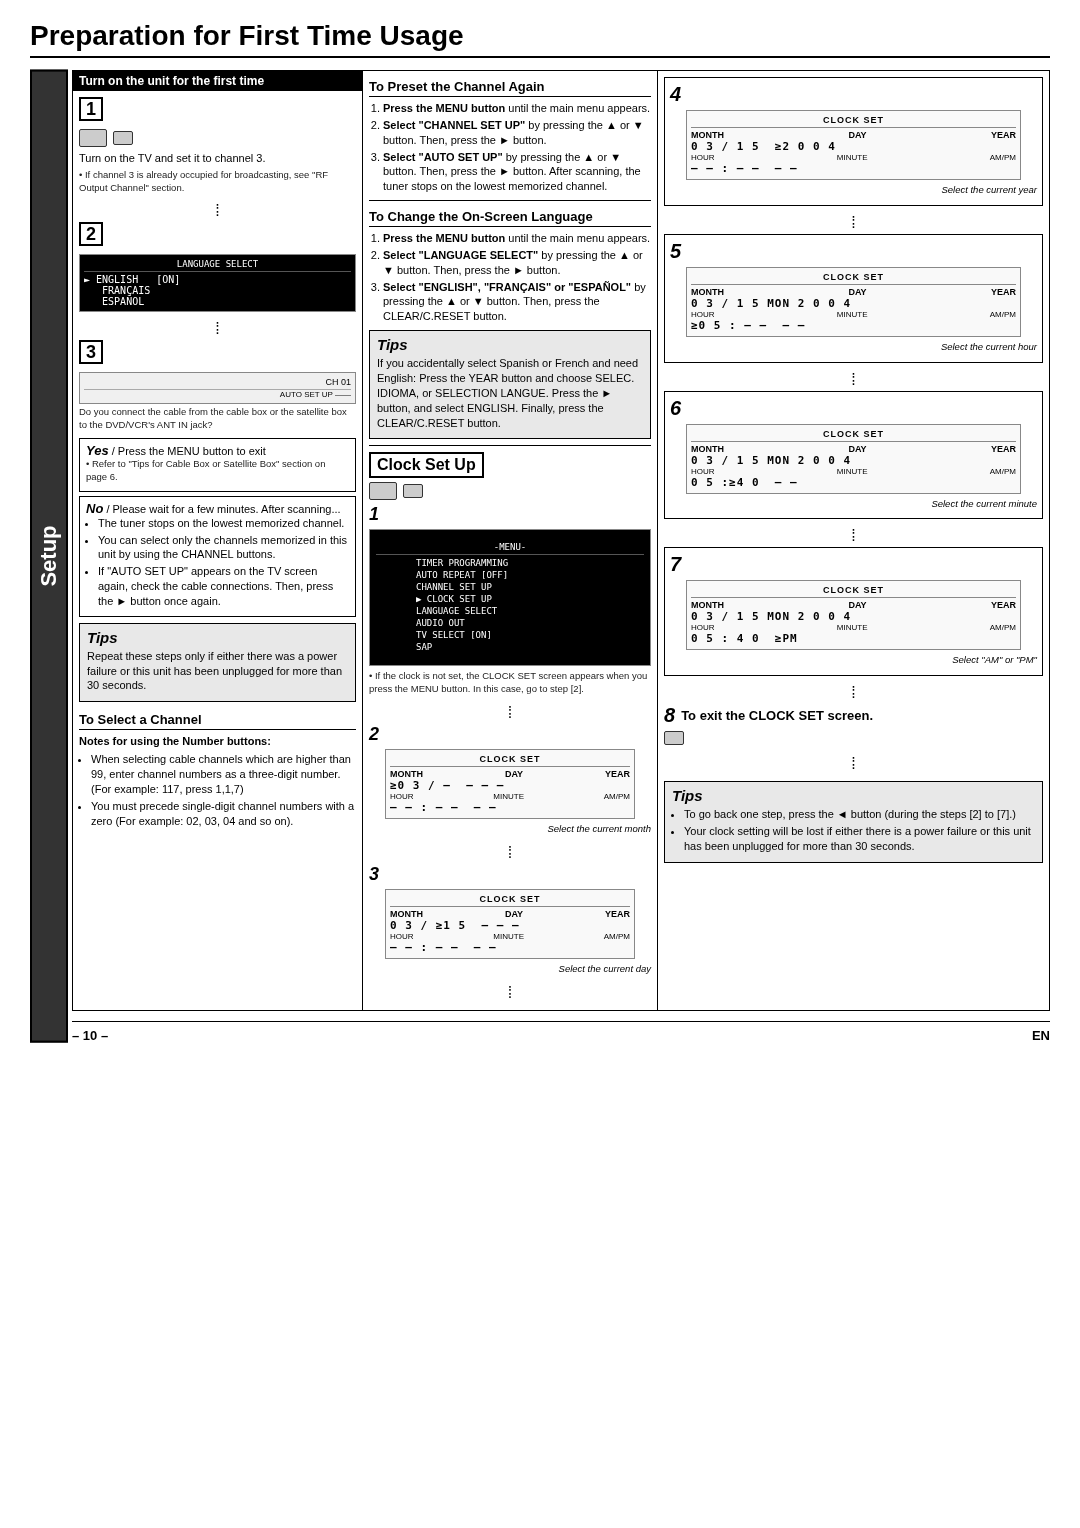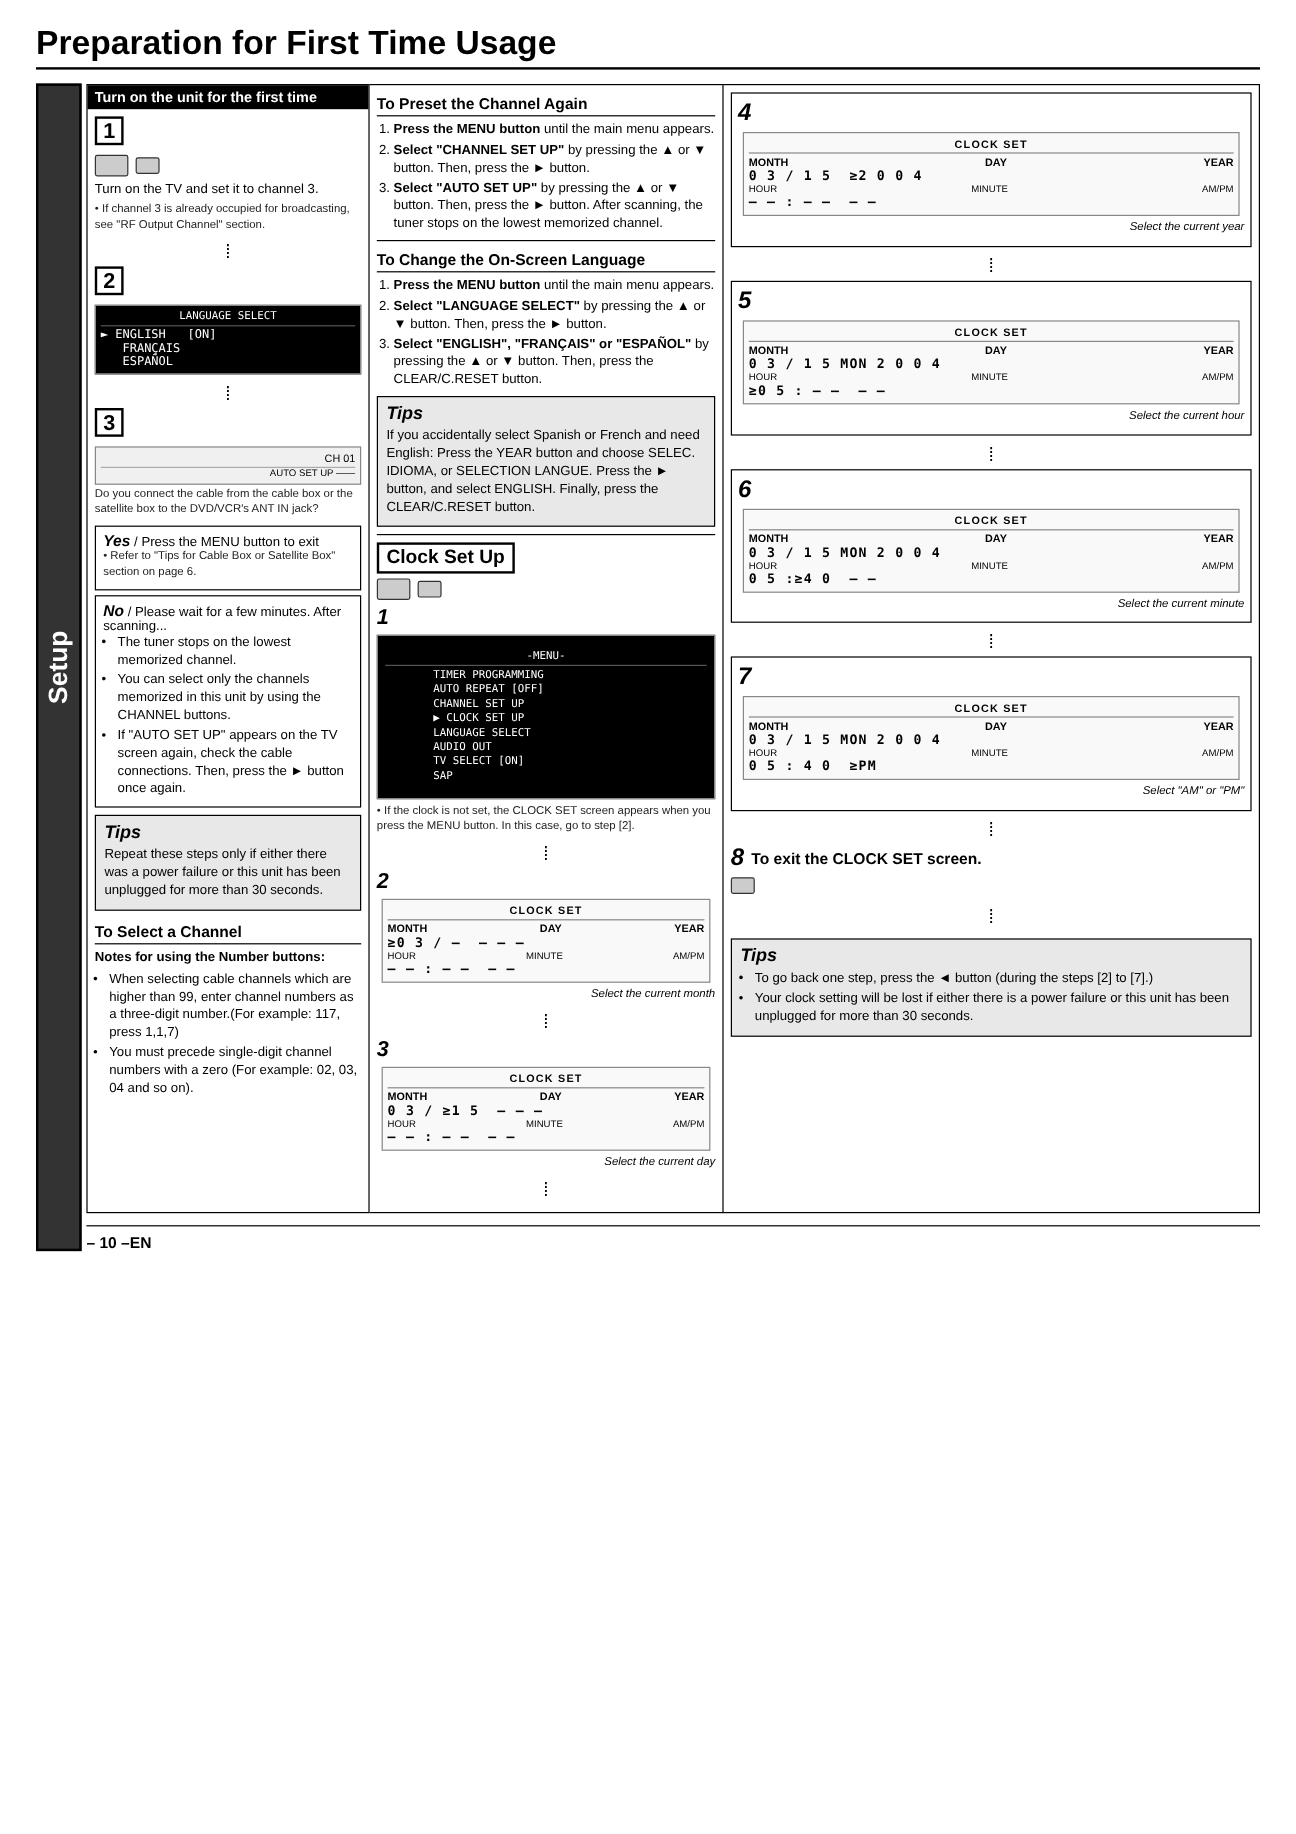--- a/index.html
+++ b/index.html
@@ -53,21 +53,21 @@
     }
 
     
     .three-col {
       display: flex;
       gap: 0;
       width: 100%;
     }
 
     .col-left {
-      width: 236px;
+      width: 291px;
       border: 1.5px solid #000;
       padding: 6px;
       flex-shrink: 0;
     }
 
     .col-middle {
       width: 295px;
       border: 1.5px solid #000;
       border-left: none;
       padding: 6px;
@@ -124,21 +124,21 @@
     .tips-title {
       font-style: italic;
       font-size: 15px;
       font-weight: bold;
       margin-bottom: 3px;
     }
 
     .clock-set-box {
       border: 1.5px solid #888;
       padding: 4px;
-      margin: 4px 4px;
+      margin: 4px 16px;
       font-size: 10px;
       background: #f9f9f9;
     }
 
     .clock-set-title {
       text-align: center;
       font-size: 9px;
       font-weight: bold;
       letter-spacing: 1px;
       border-bottom: 1px solid #888;
@@ -231,20 +231,21 @@
       padding: 4px;
       font-size: 10px;
       background: #000;
       color: #fff;
       font-family: monospace;
       margin: 2px 0;
     }
 
     .bottom-row {
       display: flex;
+      justify-content: space-between;
       margin-top: 10px;
       padding-top: 6px;
       border-top: 1.5px solid #000;
     }
 
     .page-number {
       font-size: 13px;
       font-weight: bold;
     }
 

